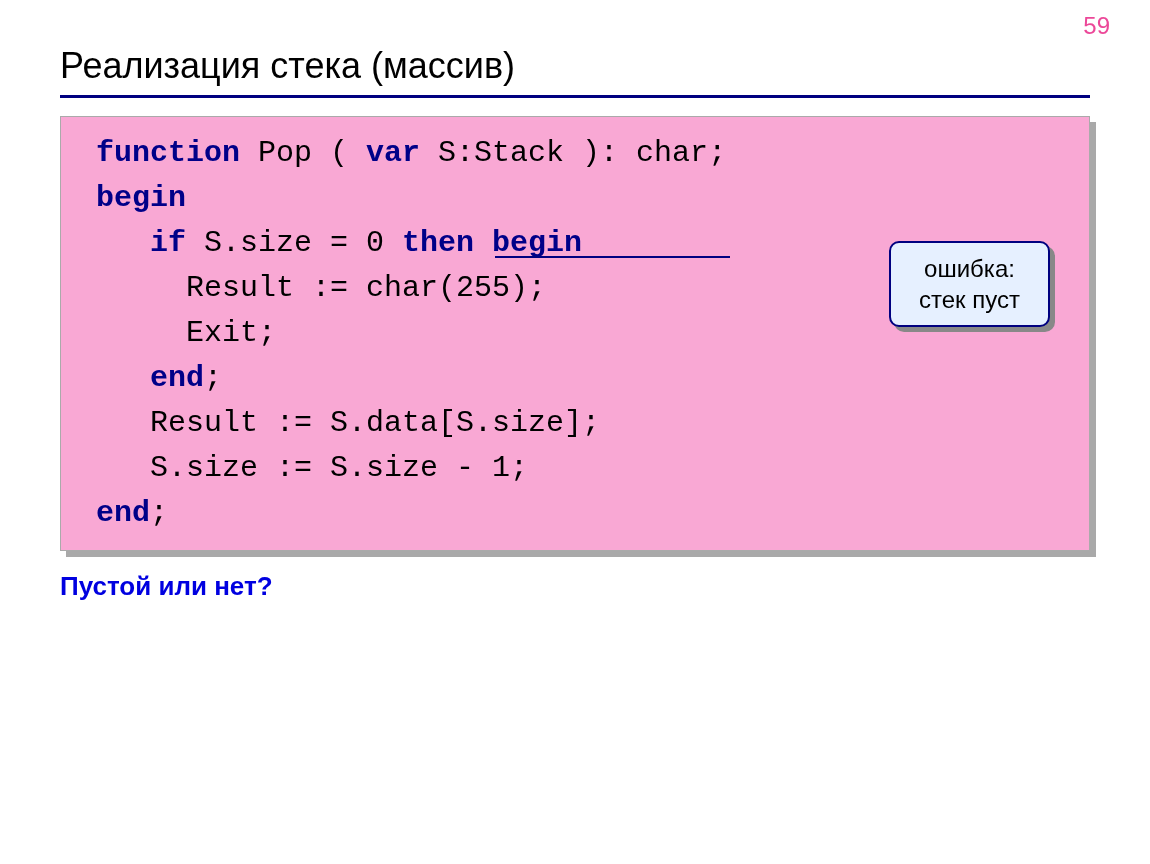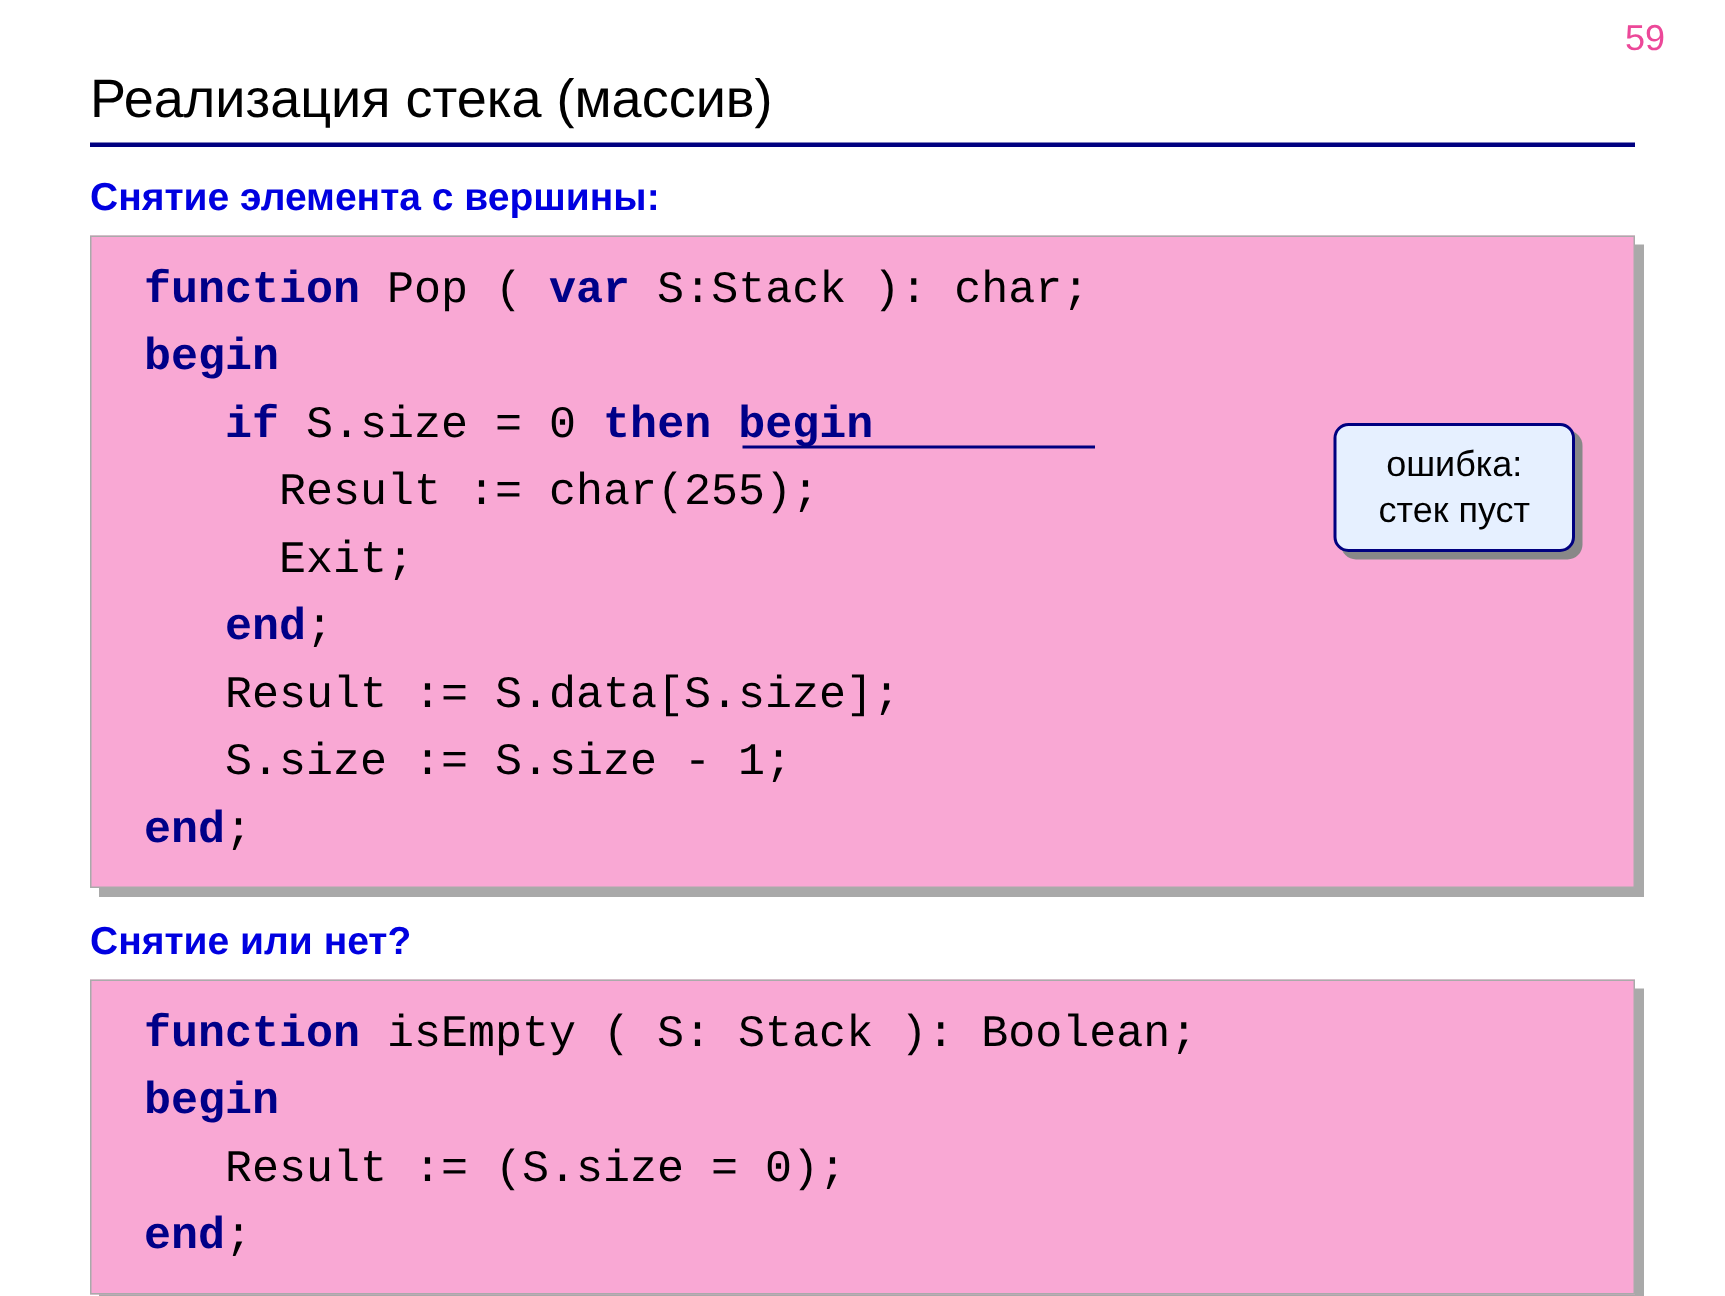--- a/index.html
+++ b/index.html
@@ -88,21 +88,20 @@
 </head>
 <body>
 
 <div class="page-number">59</div>
 
 <div class="slide">
 
   <div class="title">Реализация стека (массив)</div>
   <hr class="hr">
 
-  <div class="section-label blue">Снятие элемента с вершины:</div>
 
   <div class="code-block-wrap">
     <div class="code-block"><span class="kw">function</span><span> Pop ( </span><span class="kw">var</span><span> S:Stack ): char;</span>
 <span class="kw">begin</span>
 <span>   </span><span class="kw">if</span><span> S.size = 0 </span><span class="kw">then begin</span>
 <span>     Result := char(255);</span>
 <span>     Exit;</span>
 <span>   </span><span class="kw">end</span><span>;</span>
 <span>   Result := S.data[S.size];</span>
 <span>   S.size := S.size - 1;</span>
@@ -110,22 +109,16 @@
 
     <div class="callout-line"></div>
     <div class="callout-wrap">
       <div class="callout">
         <span>ошибка:</span><br>
         <span>стек пуст</span>
       </div>
     </div>
   </div>
 
-  <div class="section-label blue">Снятие или нет?</div>
+  <div class="section-label blue">Пустой или нет?</div>
 
-  <div class="code-block-wrap">
-    <div class="code-block"><span class="kw">function</span><span> isEmpty ( S: Stack ): Boolean;</span>
-<span class="kw">begin</span>
-<span>   Result := (S.size = 0);</span>
-<span class="kw">end</span><span>;</span></div>
-  </div>
 
 </div>
 
 </body></html>

